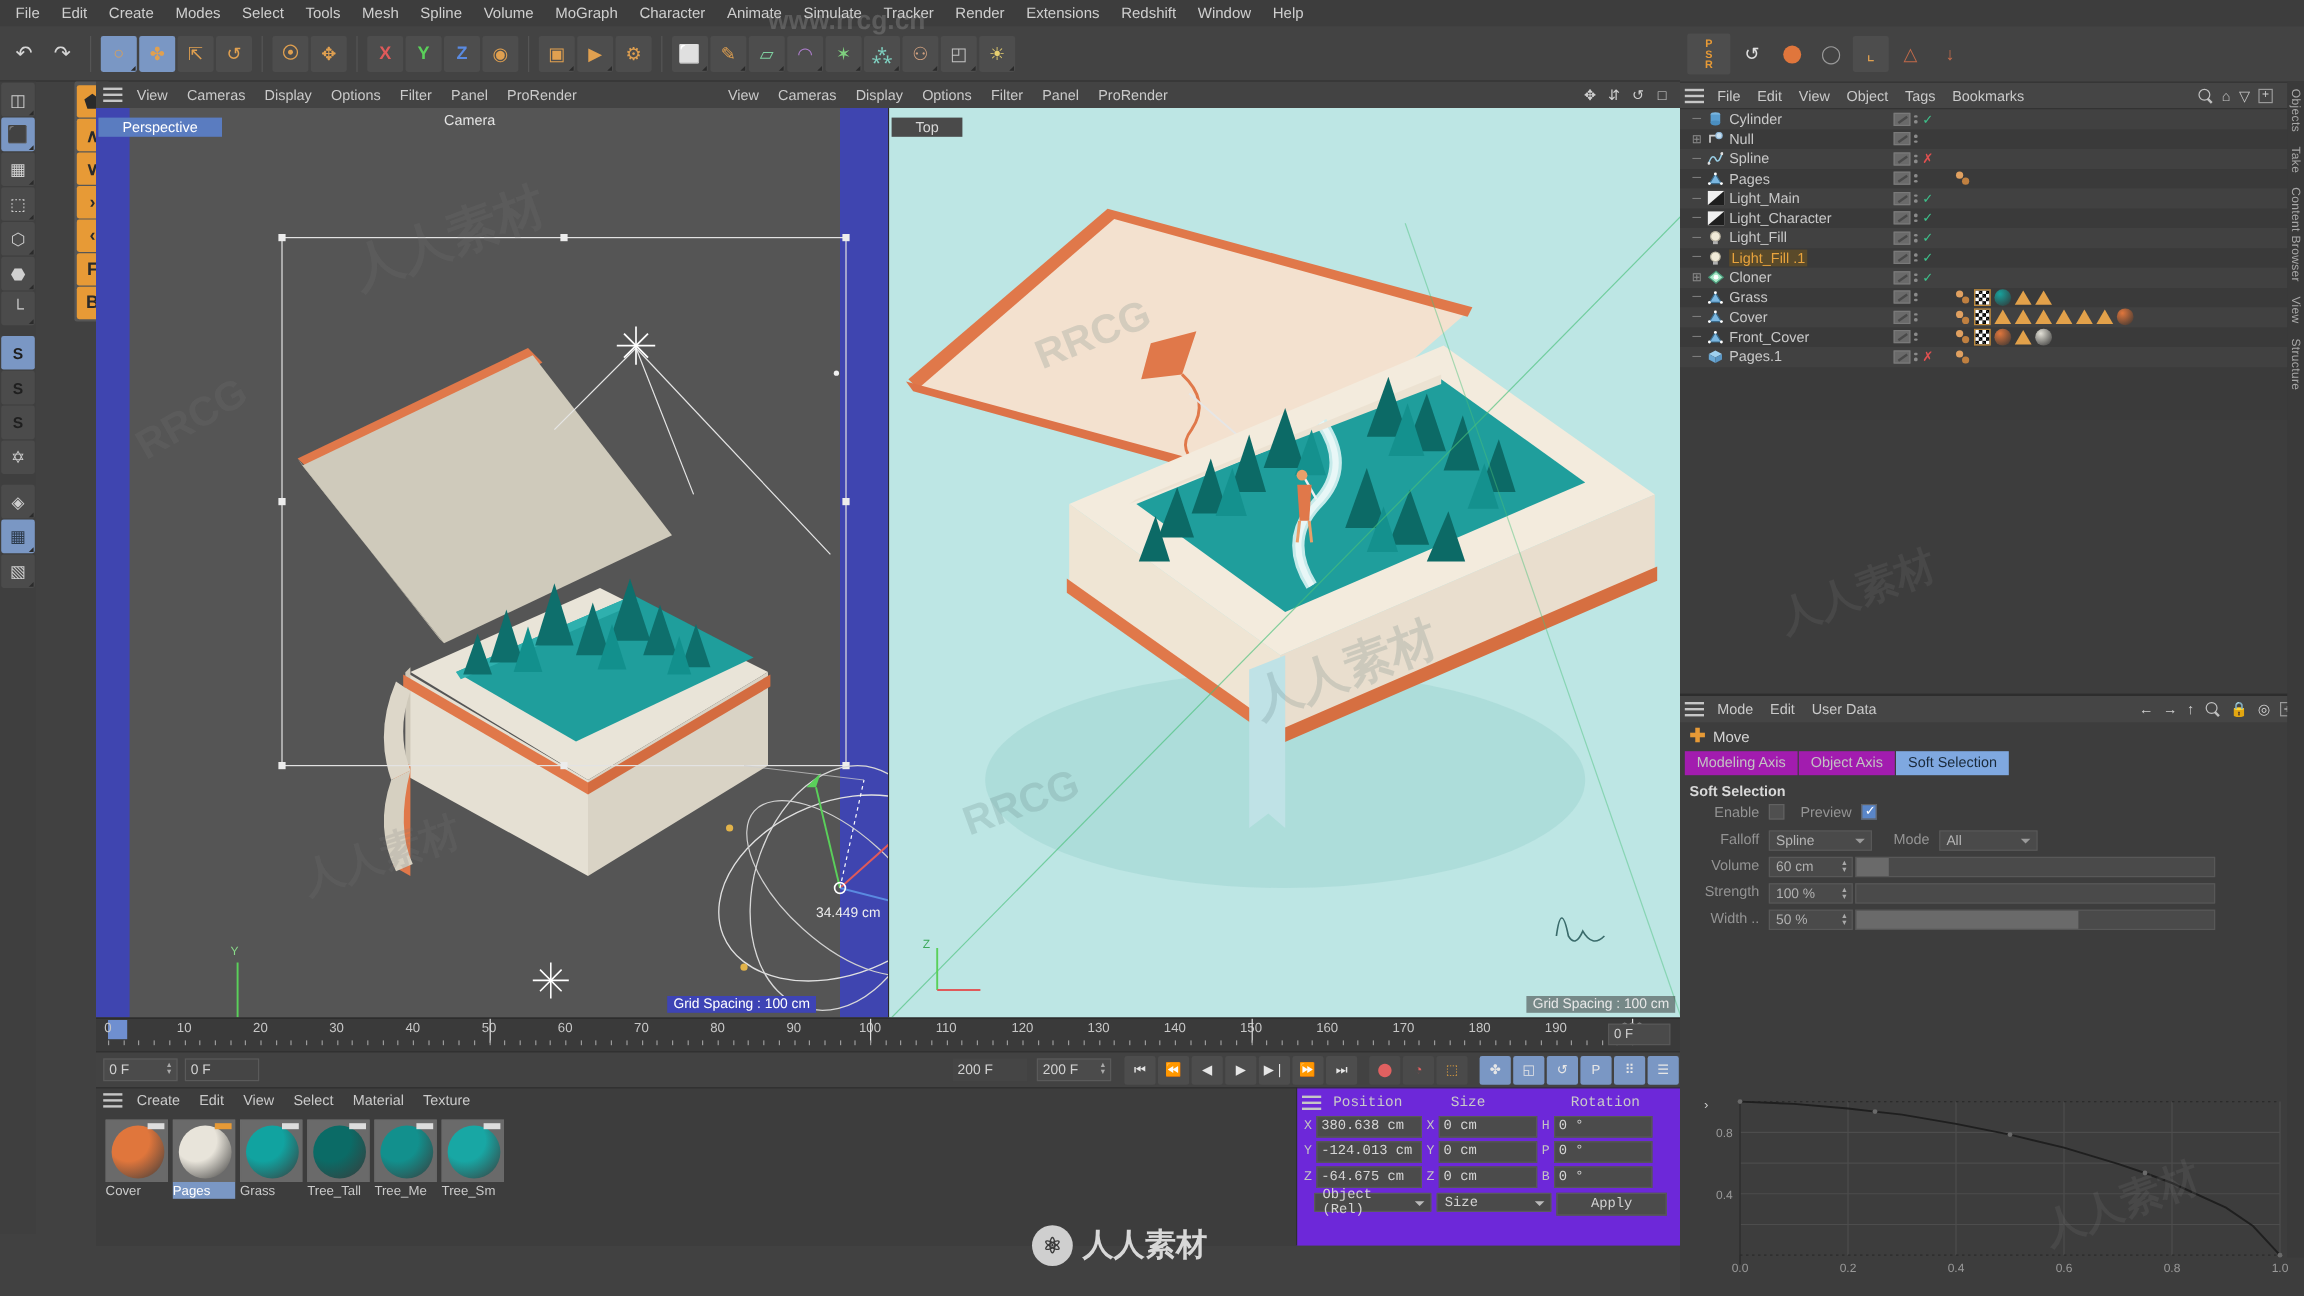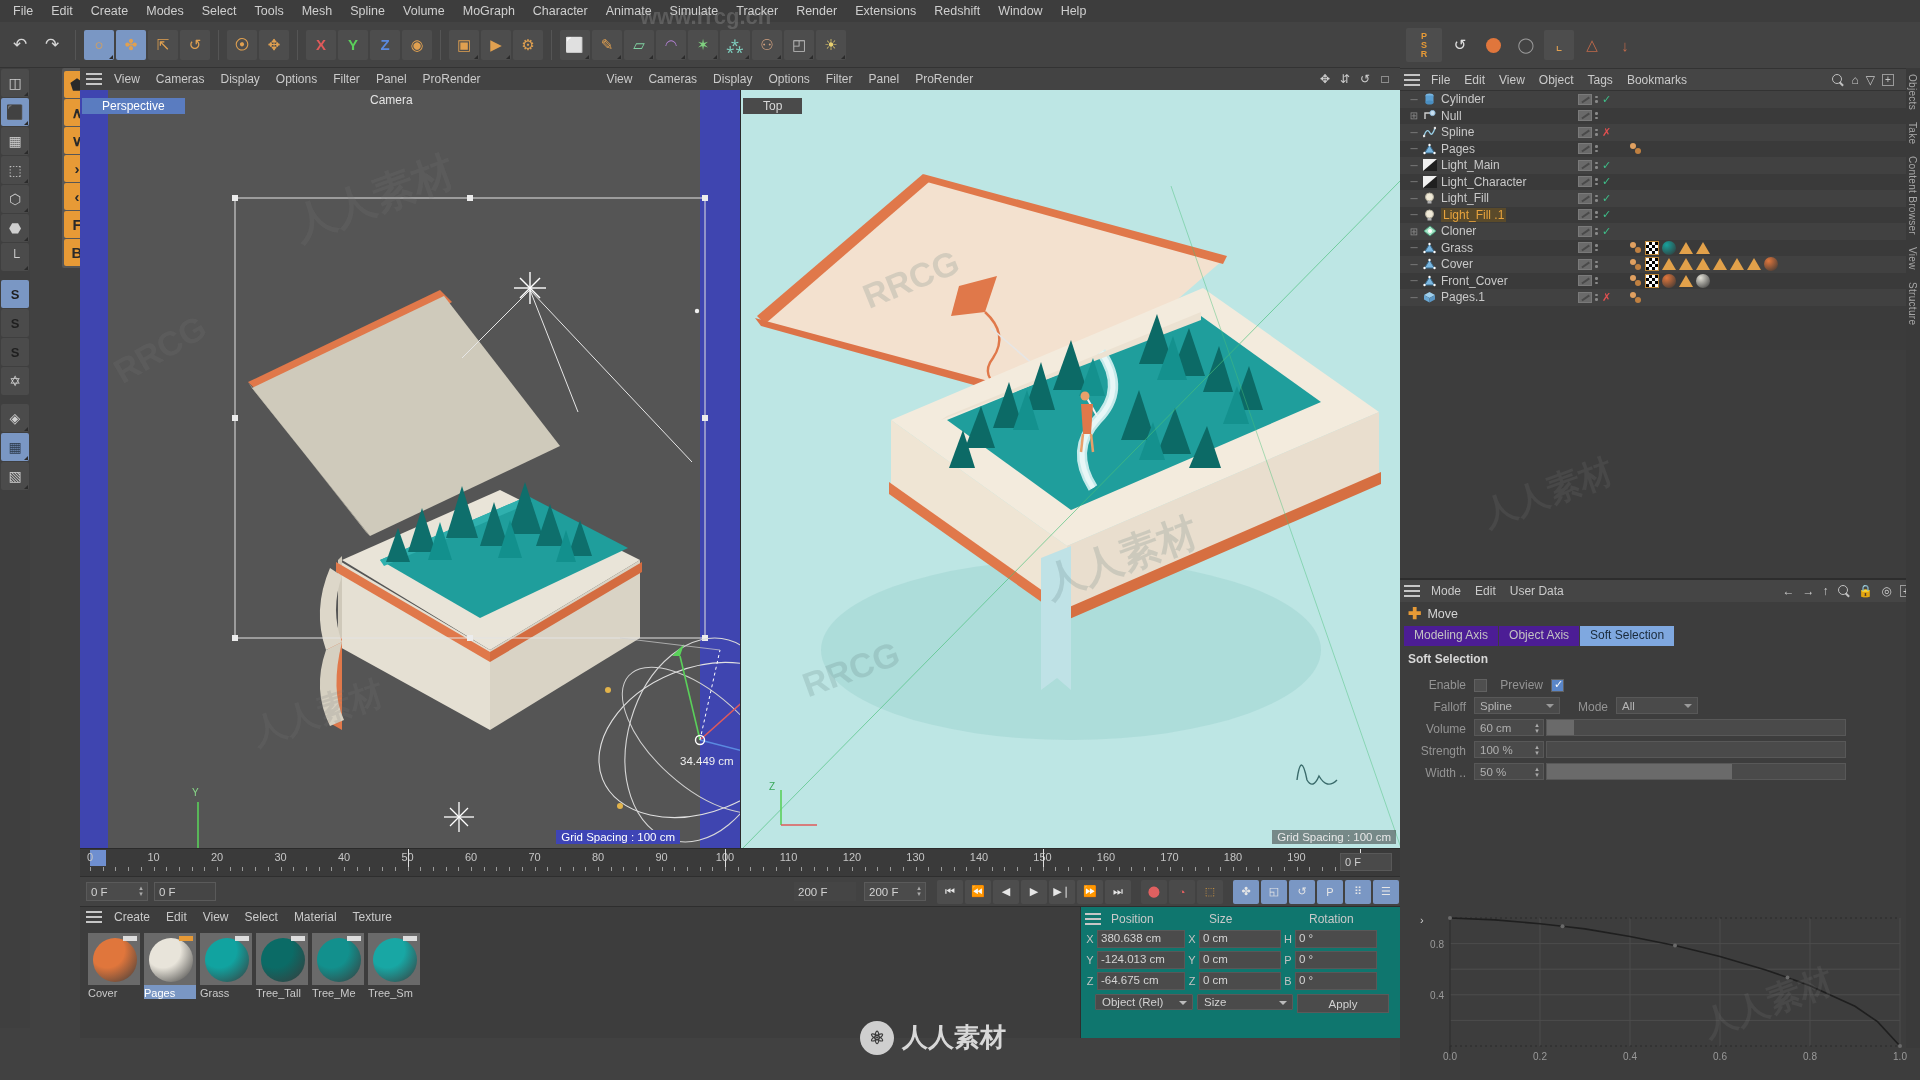--- a/index.html
+++ b/index.html
@@ -105,22 +105,22 @@
   .mat{ width:52px; }
   .matsphere{ width:52px; height:52px; border:1px solid #6a6a6a; position:relative; overflow:hidden;
     background:#6a6a6a;}
   .matsphere .ball{ position:absolute; left:4px; top:4px; width:44px; height:44px; border-radius:50%;}
   .matsphere .tag{ position:absolute; right:2px; top:2px; width:14px; height:5px; background:#ddd;}
   .matname{ font-size:11px; color:#cacaca; text-align:left; padding-top:2px; white-space:nowrap;
     overflow:hidden;}
   .matname.sel{ background:#7a97c4; color:#fff;}
 
   
-  .coord{ position:absolute; left:1080px; top:906px; width:320px; height:132px; background:#0f766e;
-    border-left:1px solid #2e2e2e; border-top:1px solid #2e2e2e; padding:3px 4px;}
+  .coord{ position:absolute; left:1080px; top:906px; width:320px; height:132px; background:#6d28d9;
+    border-left:1px solid #2e2e2e; border-top:1px solid #2e2e2e; padding:3px 4px;font-family:Liberation Mono, monospace;}
   .chead{ display:flex; align-items:center; height:18px; font-size:12px; color:#c9c9c9;}
   .crow{ display:flex; align-items:center; height:21px; gap:2px;}
   .cax{ width:10px; font-size:11px; color:#c3c3c3; text-align:center;}
   .cin{ height:18px; background:#4b4b4b; border:1px solid #585858; font-size:11.5px; color:#d5d5d5;
     padding:1px 3px; position:relative; }
   .crow2{ display:flex; gap:4px; margin-top:3px;}
   .btnflat{ height:19px; background:#4b4b4b; border:1px solid #5a5a5a; font-size:11.5px;
     color:#d2d2d2; display:flex; align-items:center; justify-content:center;}
 
   
@@ -165,24 +165,24 @@
   .attr{ position:absolute; left:1400px; top:578px; width:520px; height:502px; background:#3d3d3d;
     border-top:2px solid #2d2d2d;}
   .atmenu{ height:22px; background:#454545; display:flex; align-items:center; padding-left:4px;}
   .atmenu .mi{ padding:1px 7px; font-size:12px; color:#cacaca;}
   .aticons{ position:absolute; right:8px; display:flex; gap:8px; align-items:center; color:#cfcfcf;
     font-size:12px;}
   .atmove{ height:24px; display:flex; align-items:center; gap:6px; padding-left:8px; font-size:12.5px;
     color:#d4d4d4;}
   .plus{ color:#e79a36; font-size:16px; font-weight:bold; line-height:12px;}
   .attabs{ height:20px; display:flex; gap:1px; padding-left:4px;}
-  .attab{ padding:2px 10px; font-size:12px; color:#c3c3c3; background:#4c1d95;}
+  .attab{ padding:2px 10px; font-size:12px; color:#c3c3c3; background:#a21caf;}
   .attab.sel{ background:#7fa8e0; color:#1a2a3a;}
   .atsect{ font-size:12px; font-weight:bold; color:#d8d8d8; padding:6px 0 4px 8px;}
-  .arow{ height:22px; display:flex; align-items:flex-end; padding-left:10px; font-size:12px;
+  .arow{ height:22px; display:flex; align-items:flex-start; padding-left:10px; font-size:12px;
     color:#949494;}
   .albl{ width:64px; text-align:right; padding-right:8px;}
   .cbx{ width:13px; height:13px; background:#4f4f4f; border:1px solid #616161;}
   .cbx.on{ background:#5a86c8; position:relative;}
   .cbx.on:after{ content:'\2713'; position:absolute; left:2px; top:-2px; color:#fff; font-size:11px;}
   .asel{ height:17px; background:#4a4a4a; border:1px solid #585858; font-size:11.5px; color:#b5b5b5;
     display:flex; align-items:center; padding:0 16px 0 5px; position:relative;}
   .asel:after{ content:''; position:absolute; right:5px; top:6px; border-left:4px solid transparent;
     border-right:4px solid transparent; border-top:4px solid #9a9a9a;}
   .anum{ height:17px; background:#4a4a4a; border:1px solid #585858; font-size:11.5px; color:#b0b0b0;

